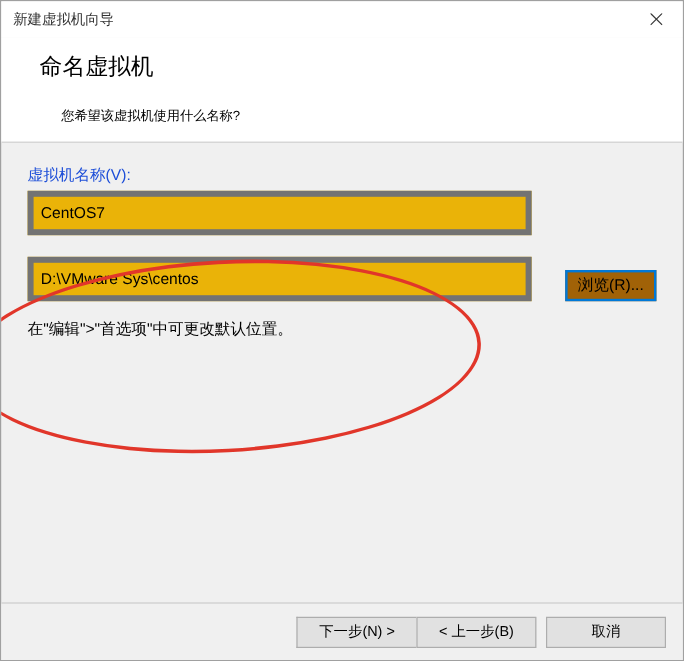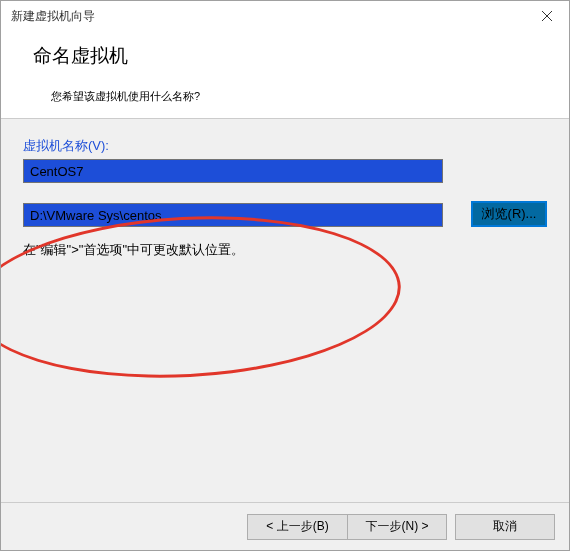--- a/index.html
+++ b/index.html
@@ -62,39 +62,39 @@
     padding: 18px 22px;
     height: 400px;
   }
   .label {
     font-size: 13px;
     color: #1d4ed8;
     margin-bottom: 4px;
   }
   .textbox {
     width: 420px;
-    height: 24px;
-    border: 1px solid #737373;
-    background: #1d4ed8;
+    height: 37px;
+    border: 5px solid #737373;
+    background: #eab308;
     padding: 2px 6px;
     font-family: inherit;
     font-size: 13px;
     display: block;
   }
   .row-loc {
     display: flex;
     align-items: flex-end;
     gap: 8px;
   }
   .row-loc .textbox { flex: 0 0 420px; }
   .browse-btn {
     width: 90px;
     height: 26px;
     border: 2px solid #0078d7;
-    background: #0369a1;
+    background: #a16207;
     font-family: inherit;
     font-size: 13px;
     cursor: pointer;
     margin-left: 20px;
   }
   .hint {
     font-size: 13px;
     color: #000;
     margin-top: 14px;
   }
@@ -171,19 +171,19 @@
       <button class="browse-btn">浏览(R)...</button>
     </div>
 
     <div class="hint">在"编辑"&gt;"首选项"中可更改默认位置。</div>
 
     <div class="ellipse"></div>
   </div>
 
   <div class="footer">
     <div class="btn-group">
+      <button>下一步(N) &gt;</button>
       <button>&lt; 上一步(B)</button>
-      <button>下一步(N) &gt;</button>
     </div>
     <button>取消</button>
   </div>
 
 </div>
 
 </body></html>

